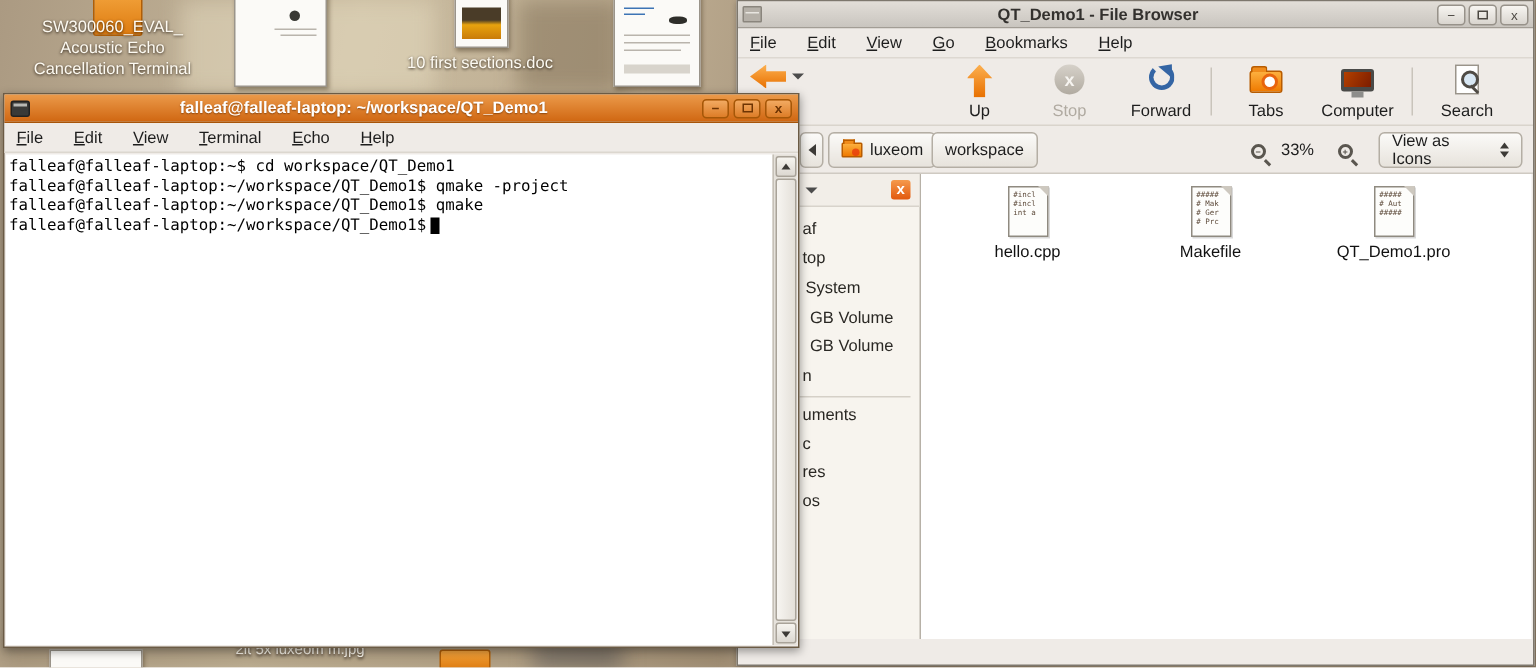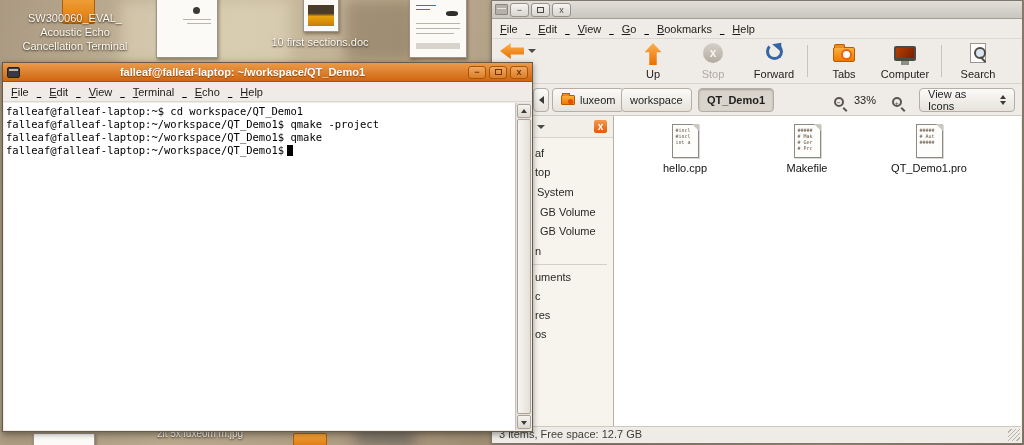--- a/index.html
+++ b/index.html
@@ -1,21 +1,21 @@
 <!DOCTYPE html>
 <html><head>
 <meta charset="utf-8">
 <style>
   * { margin:0; padding:0; box-sizing:border-box; }
   html,body { font-family:"Liberation Sans", sans-serif; }
   #stage { position:relative; width:1024px; height:445px; overflow:hidden;
            background:linear-gradient(100deg,#ab9a82 0%,#c9bb9f 22%,#bcab90 40%,#93816a 62%,#b3a287 82%,#8f7d66 100%); }
   .wp { position:absolute; filter:blur(7px); }
   
-  .gtkbar { background:#efebe7;text-decoration:underline; }
+  .gtkbar { background:#efebe7; }
   .menu-item { display:inline-block; padding:3px 8px; font-size:11px; color:#1d1d1d; cursor:default; }
   .accel::first-letter { text-decoration:underline; }
   
   #fb { position:absolute; left:491px; top:0; width:532px; height:444px;
         border:1px solid #7d776d; background:#efebe7; box-shadow:0 1px 4px rgba(0,0,0,.3); }
   #fb .titlebar { height:18px; background:linear-gradient(#e2ded8,#c9c5bf);
         border-bottom:1px solid #a29d95; display:flex; align-items:center; padding:0 3px; }
   #fb .titlebar .title { flex:1; text-align:center; font-size:11px; font-weight:bold; color:#33312e; }
   .winbtn-g { width:19px; height:14px; margin-left:2px; border:1px solid #97928a; border-radius:3px;
         background:linear-gradient(#f7f5f1,#d9d5cf); font-size:9px; line-height:12px; text-align:center; color:#4b4741; }
@@ -166,20 +166,21 @@
     <div class="dline" style="left:6px;top:52px;width:44px;height:6px;background:#d8d4cc"></div>
   </div>
 
   <div class="dpage" style="left:33px;top:433px;width:62px;height:14px"></div>
   <div class="dlabel blurry" style="left:100px;top:428px;width:200px;font-size:10px">2it 5x luxeom m.jpg</div>
   <div class="dfolder" style="left:293px;top:433px;width:34px;height:14px"></div>
 
   <div id="fb">
     <div class="titlebar">
       <div class="fbicon"></div>
+      <div class="title">QT_Demo1 - File Browser</div>
       <div class="winbtn-g">−</div>
       <div class="winbtn-g">
           <div style="width:7px;height:6px;border:1px solid #4b4741;margin:3px auto 0"></div>
         </div>
       <div class="winbtn-g">x</div>
     </div>
     <div class="menubar gtkbar">
       <span class="menu-item accel">File</span>
       <span class="menu-item accel">Edit</span>
       <span class="menu-item accel">View</span>
@@ -225,23 +226,20 @@
     <div class="pathbar">
       <div class="pbtn" style="left:41px;width:16px;padding:0">
         <span style="margin:auto;width:0;height:0;border-top:4px solid transparent;border-bottom:4px solid transparent;border-right:5px solid #3c3a36"></span>
       </div>
       <div class="pbtn" style="left:60px">
         <span class="mini-folder"></span>
         <span>luxeom</span>
       </div>
       <div class="pbtn" style="left:129px">
         <span>workspace</span>
-      </div>
-      <div class="pbtn active" style="left:206px">
-        <span>QT_Demo1</span>
       </div>
       <div style="position:absolute;left:342px;top:9px">
         <span class="mag"><span class="sign" style="top:2px">−</span></span>
       </div>
       <div class="zoomtext" style="left:362px">33%</div>
       <div style="position:absolute;left:400px;top:9px">
         <span class="mag"><span class="sign" style="top:2px">+</span></span>
       </div>
       <div class="pbtn" style="left:427px;width:96px;justify-content:space-between">
         <span>View as Icons</span>
@@ -295,24 +293,20 @@
             <div class="fold"></div>
             <div class="cl">#####</div>
             <div class="cl"># Aut</div>
             <div class="cl">#####</div>
             <div class="cl"></div>
           </div>
           <div class="fname">QT_Demo1.pro</div>
         </div>
       </div>
     </div>
-    <div class="statusbar">
-      <span>3 items, Free space: 12.7 GB</span>
-      <div class="grip"></div>
-    </div>
   </div>
 
   <div id="term">
     <div class="titlebar">
       <div class="termicon"></div>
       <div class="title">falleaf@falleaf-laptop: ~/workspace/QT_Demo1</div>
       <div class="winbtn-o">−</div>
       <div class="winbtn-o">
           <div style="width:7px;height:6px;border:1px solid #6e3403;margin:2px auto 0"></div>
         </div>

